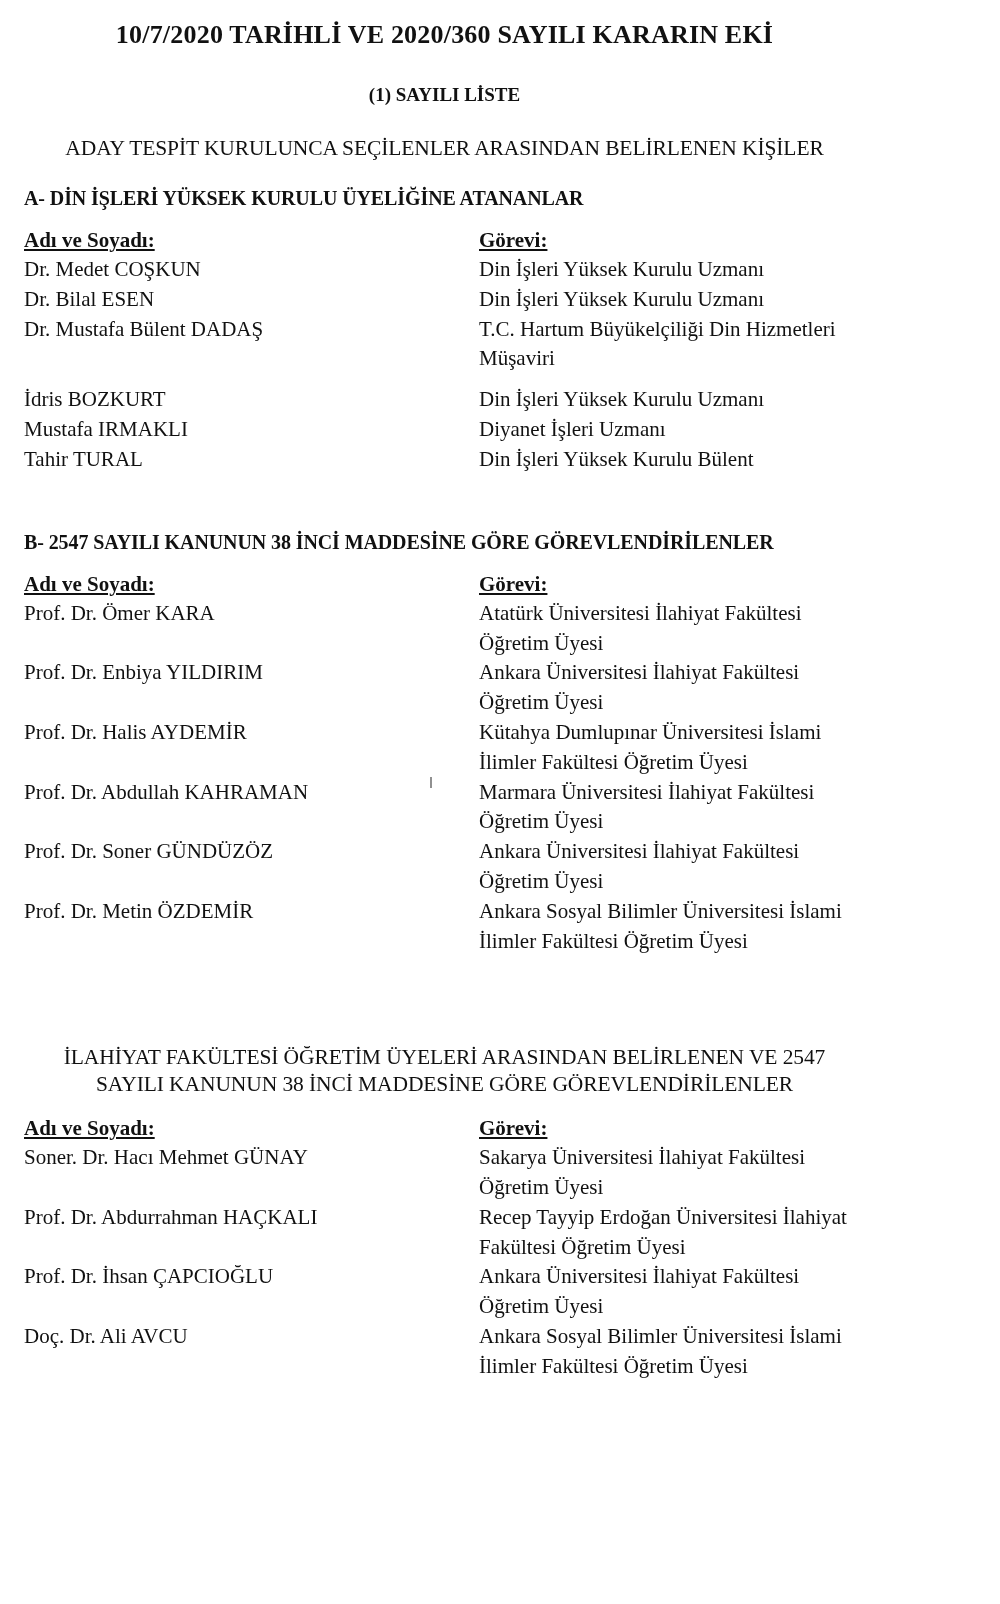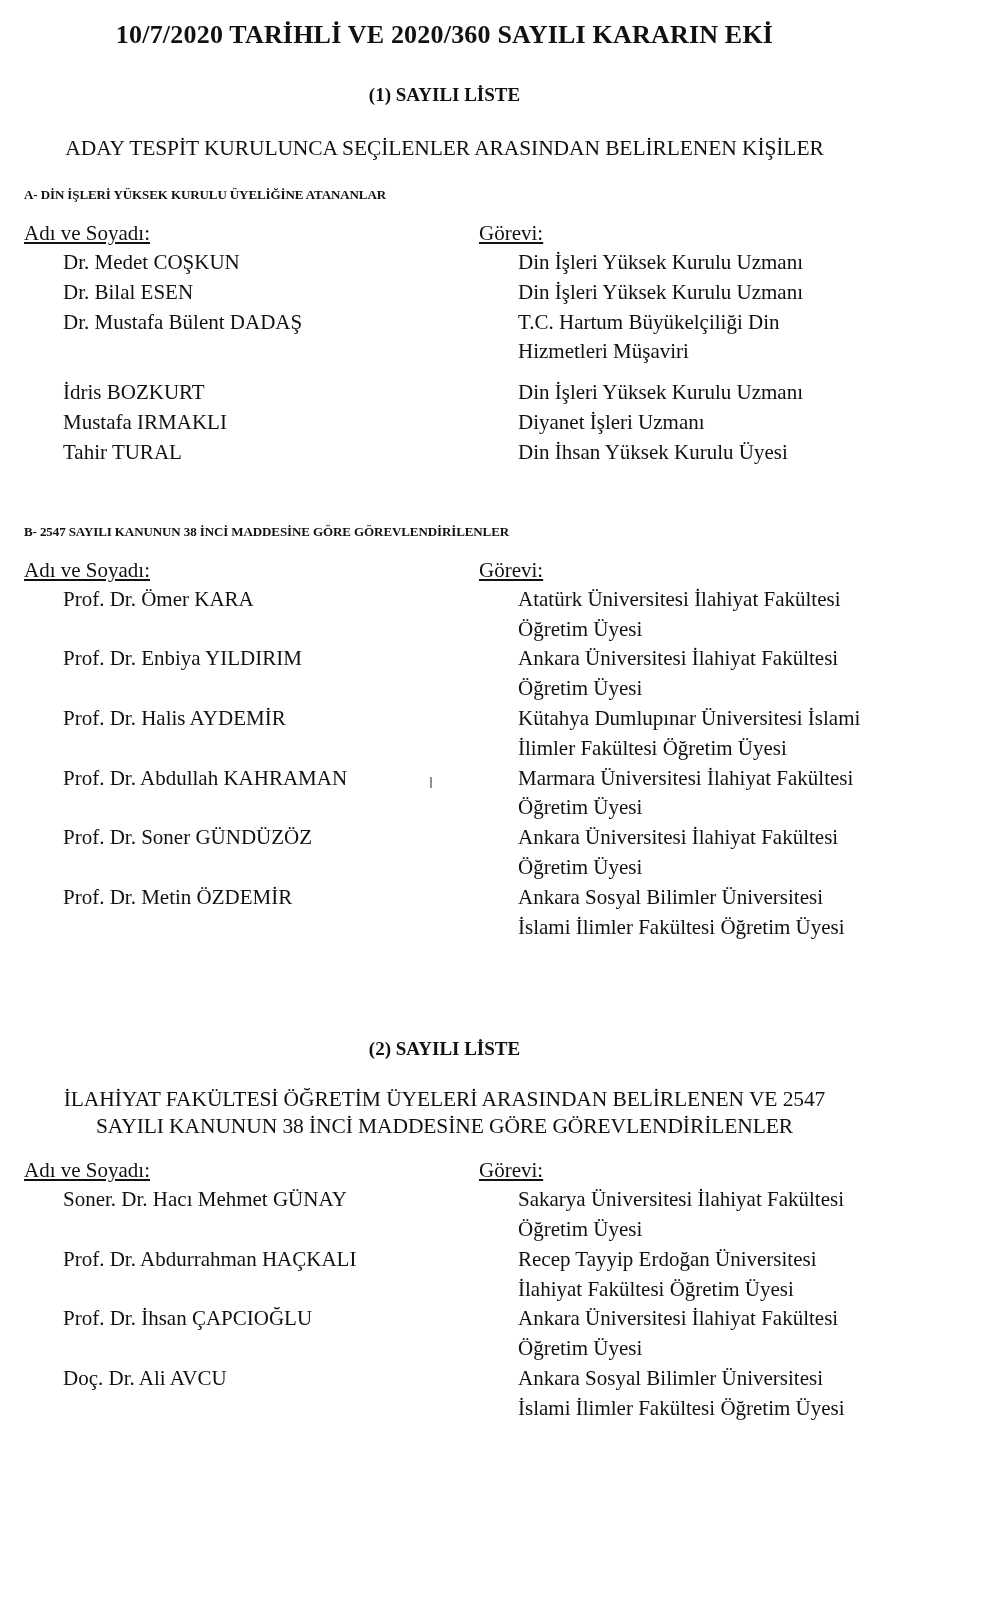--- a/index.html
+++ b/index.html
@@ -39,43 +39,42 @@
     font-size: 21.5px;
     margin: 30px 0 0 0;
     letter-spacing: -0.1px;
   }
   .section-subtitle.tight {
     line-height: 1.25;
     margin-top: 26px;
   }
   .group-title {
     font-weight: bold;
-    font-size: 13px;
+    font-size: 20px;
     margin: 26px 0 0 0;
     letter-spacing: -0.1px;
   }
   .col-headers {
     display: flex;
     margin-top: 18px;
-    font-weight: normal;
+    font-weight: bold;
     font-size: 21px;
   }
   .col-headers .h-name {
     width: 455px;
     flex: 0 0 455px;
   }
   .col-headers .h-role {
     flex: 1 1 auto;
   }
   .hdr-text {
     text-decoration: underline;
   }
   .rows {
     margin-top: 2px;
-    margin-left: 39px;
   }
   .row {
     display: flex;
     font-size: 21px;
     line-height: 1.42;
     align-items: flex-start;
   }
   .row .name {
     width: 455px;
     flex: 0 0 455px;
@@ -139,21 +138,21 @@
     <div class="row gap">
       <div class="name">İdris BOZKURT</div>
       <div class="role">Din İşleri Yüksek Kurulu Uzmanı</div>
     </div>
     <div class="row">
       <div class="name">Mustafa IRMAKLI</div>
       <div class="role">Diyanet İşleri Uzmanı</div>
     </div>
     <div class="row">
       <div class="name">Tahir TURAL</div>
-      <div class="role">Din İhsan Yüksek Kurulu Üyesi</div>
+      <div class="role">Din İşleri Yüksek Kurulu Bülent</div>
     </div>
   </div>
 
   <div class="spacer-lg"></div>
 
   <h4 class="group-title">B- 2547 SAYILI KANUNUN 38 İNCİ MADDESİNE GÖRE GÖREVLENDİRİLENLER</h4>
 
   <div class="col-headers">
     <div class="h-name"><span class="hdr-text">Adı ve Soyadı:</span></div>
     <div class="h-role"><span class="hdr-text">Görevi:</span></div>
@@ -181,21 +180,20 @@
       <div class="role">Ankara Üniversitesi İlahiyat Fakültesi Öğretim Üyesi</div>
     </div>
     <div class="row">
       <div class="name">Prof. Dr. Metin ÖZDEMİR</div>
       <div class="role">Ankara Sosyal Bilimler Üniversitesi İslami İlimler Fakültesi Öğretim Üyesi</div>
     </div>
   </div>
 
   <div class="spacer-xl"></div>
 
-  <h2 class="list-heading">(2) SAYILI LİSTE</h2>
 
   <h3 class="section-subtitle tight">
     <span>İLAHİYAT FAKÜLTESİ ÖĞRETİM ÜYELERİ ARASINDAN BELİRLENEN VE 2547</span><br>
     <span>SAYILI KANUNUN 38 İNCİ MADDESİNE GÖRE GÖREVLENDİRİLENLER</span>
   </h3>
 
   <div class="col-headers">
     <div class="h-name"><span class="hdr-text">Adı ve Soyadı:</span></div>
     <div class="h-role"><span class="hdr-text">Görevi:</span></div>
   </div>

